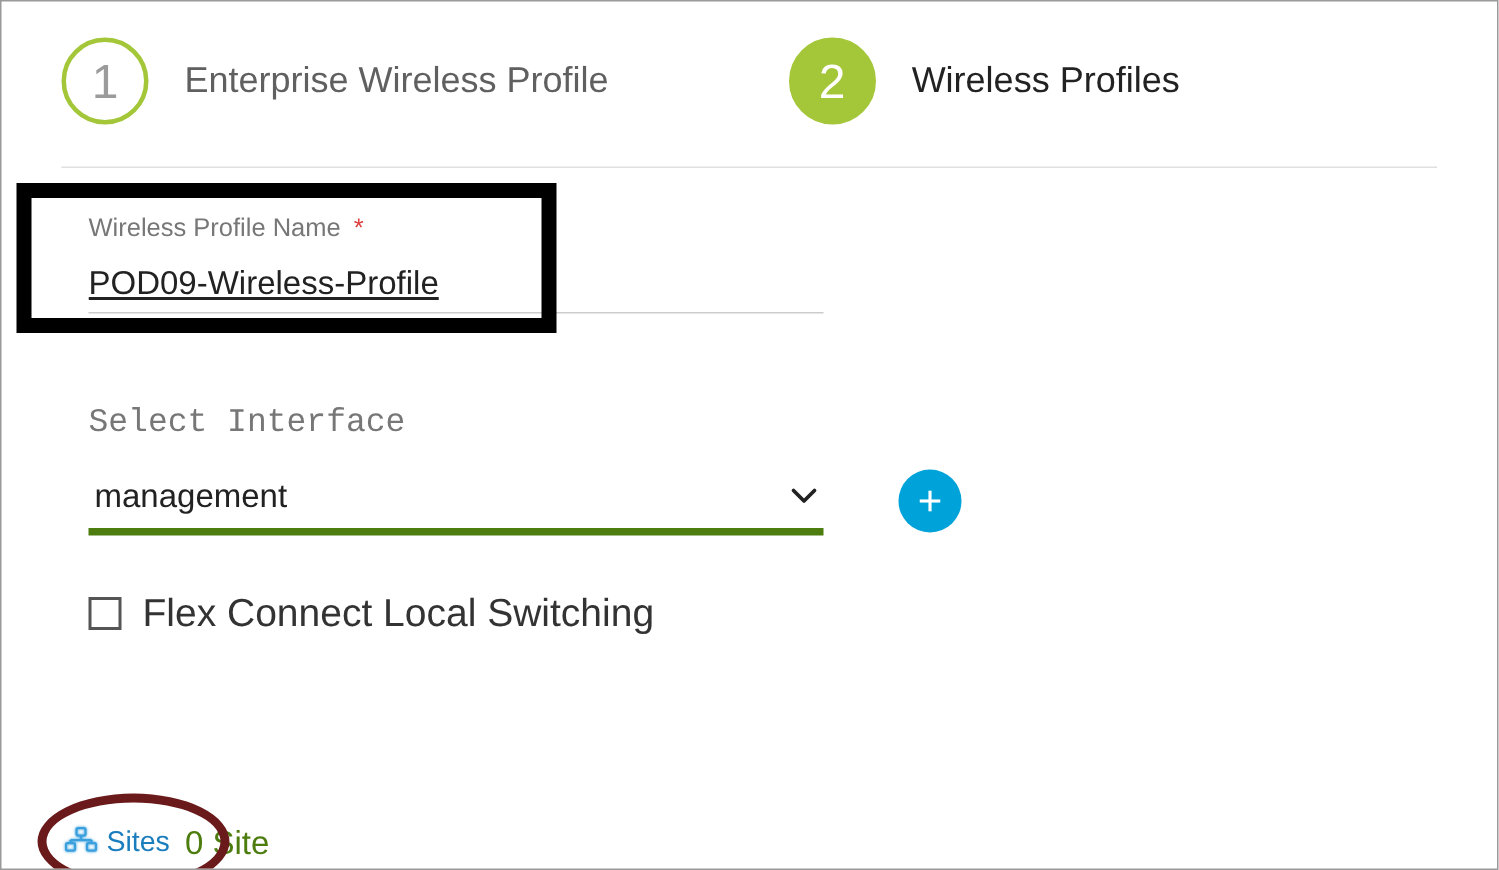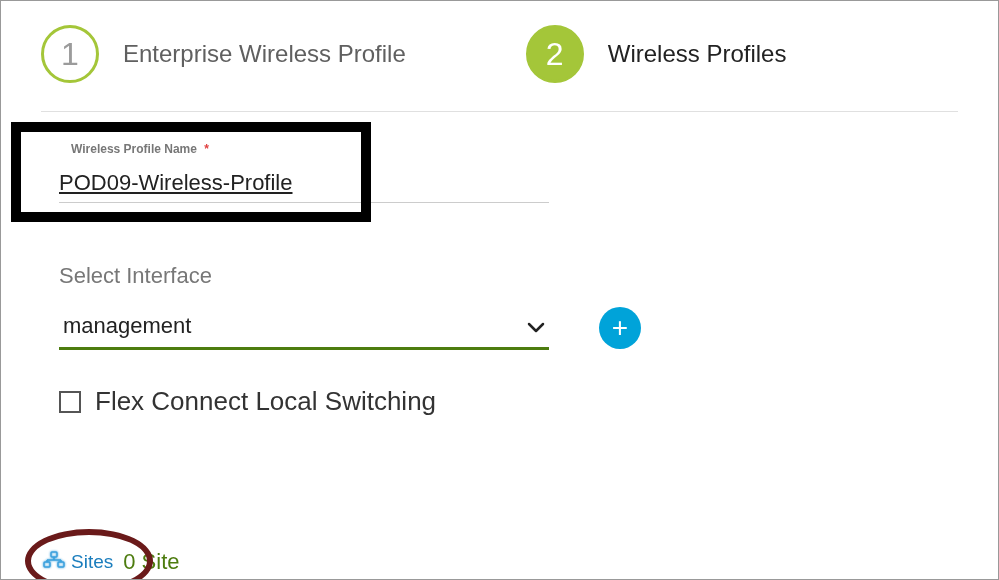--- a/index.html
+++ b/index.html
@@ -69,25 +69,24 @@
       left: 10px;
       width: 360px;
       height: 100px;
       border: 10px solid #000;
       pointer-events: none;
     }
     .field-group {
       margin-bottom: 60px;
     }
     .field-label {
-      font-size: 12px;
+      font-size: 17px;
       color: #777;
       margin-bottom: 8px;
-      margin-left: 30px;
-      font-weight: bold;
+      margin-left: 18px;
     }
     .required {
       color: #e04040;
       margin-left: 4px;
     }
     .text-input {
       font-size: 22px;
       color: #222;
       border: none;
       border-bottom: 1px solid #ccc;
@@ -96,33 +95,34 @@
       width: 490px;
       background: transparent;
       outline: none;
       text-decoration: underline;
     }
     .select-label {
       font-size: 22px;
       color: #777;
       margin-left: 18px;
       margin-bottom: 16px;
+      font-family: Liberation Mono, monospace;
     }
     .select-row {
       display: flex;
       align-items: center;
       margin-left: 18px;
       gap: 50px;
     }
     .select-box {
       display: flex;
-      align-items: flex-end;
+      align-items: center;
       justify-content: space-between;
       width: 490px;
-      border-bottom: 3px solid #4d7c0f;
+      border-bottom: 5px solid #4d7c0f;
       padding: 8px 4px;
       cursor: pointer;
     }
     .select-value {
       font-size: 22px;
       color: #222;
     }
     .chevron {
       font-size: 18px;
       color: #222;

